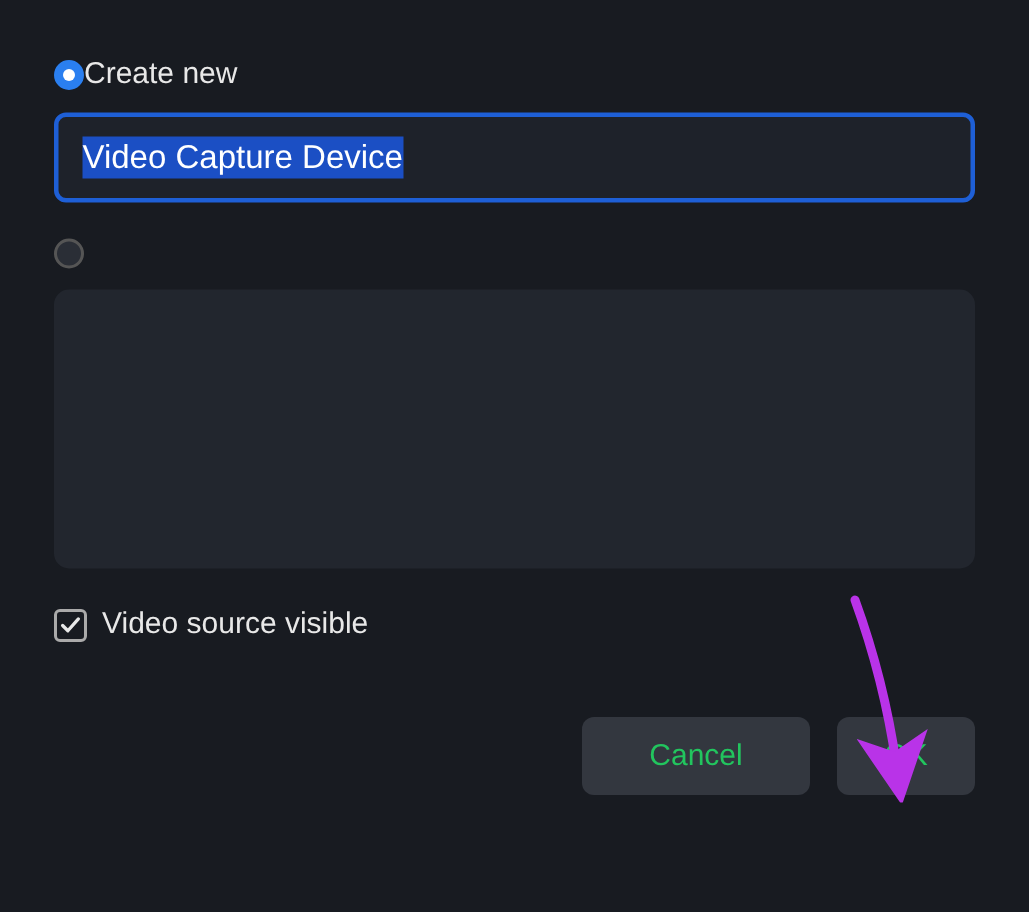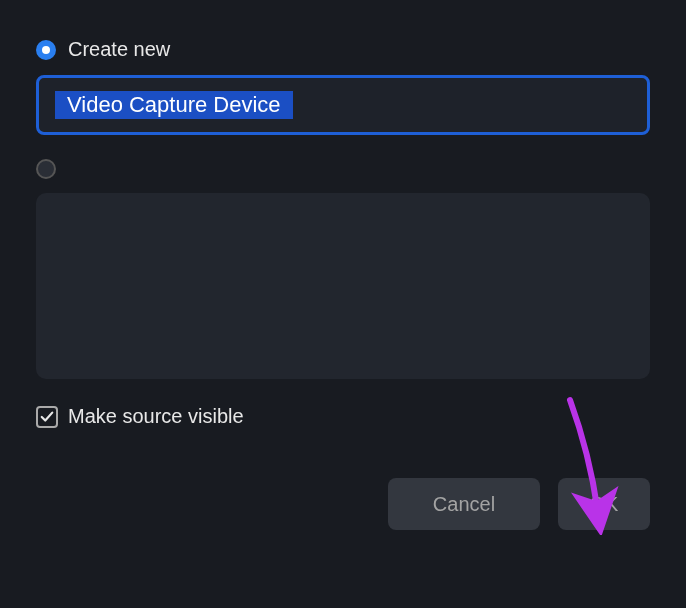--- a/index.html
+++ b/index.html
@@ -12,21 +12,20 @@
       width: 686px;
       height: 608px;
       font-family: -apple-system, BlinkMacSystemFont, "Segoe UI", Arial, sans-serif;
       color: #e0e0e0;
       padding: 38px 36px;
       position: relative;
     }
     .radio-row {
       display: flex;
       align-items: center;
-      gap: 12px;
       margin-bottom: 14px;
     }
     .radio-outer {
       width: 20px;
       height: 20px;
       border-radius: 50%;
       border: 2px solid #888;
       display: flex;
       align-items: center;
       justify-content: center;
@@ -57,21 +56,21 @@
       color: #fff;
       font-size: 22px;
       outline: none;
       margin-bottom: 24px;
       display: flex;
       align-items: center;
     }
     .name-input .selected-text {
       background: #1b4fc4;
       color: #fff;
-      padding: 1px 12px;
+      padding: 1px 0;
     }
     .radio-outer.unselected {
       border: 2px solid #555;
       background: #2a2e36;
     }
     .listbox {
       width: 100%;
       height: 186px;
       background: #22262e;
       border-radius: 10px;
@@ -103,21 +102,21 @@
       font-size: 20px;
       color: #e8e8e8;
     }
     .button-row {
       display: flex;
       justify-content: flex-end;
       gap: 18px;
     }
     .btn {
       background: #33373f;
-      color: #a3a3a3;
+      color: #22c55e;
       border: none;
       border-radius: 8px;
       font-size: 20px;
       cursor: pointer;
       height: 52px;
       display: flex;
       align-items: center;
       justify-content: center;
     }
     .btn-cancel {
@@ -152,21 +151,21 @@
 </div>
 
 <div class="listbox"></div>
 
 <div class="checkbox-row">
   <div class="checkbox">
     <svg viewBox="0 0 16 16">
       <path d="M2 8 L6 12 L14 3" stroke="#e8e8e8" stroke-width="2.5" fill="none" stroke-linecap="round" stroke-linejoin="round"></path>
     </svg>
   </div>
-  <span class="checkbox-label">Make source visible</span>
+  <span class="checkbox-label">Video source visible</span>
 </div>
 
 <div class="button-row">
   <button class="btn btn-cancel">Cancel</button>
   <button class="btn btn-ok">OK</button>
 </div>
 
 <svg class="arrow-annotation" width="90" height="140">
   <defs>
     <marker id="arrowhead" markerWidth="8" markerHeight="8" refX="4" refY="4" orient="auto">

